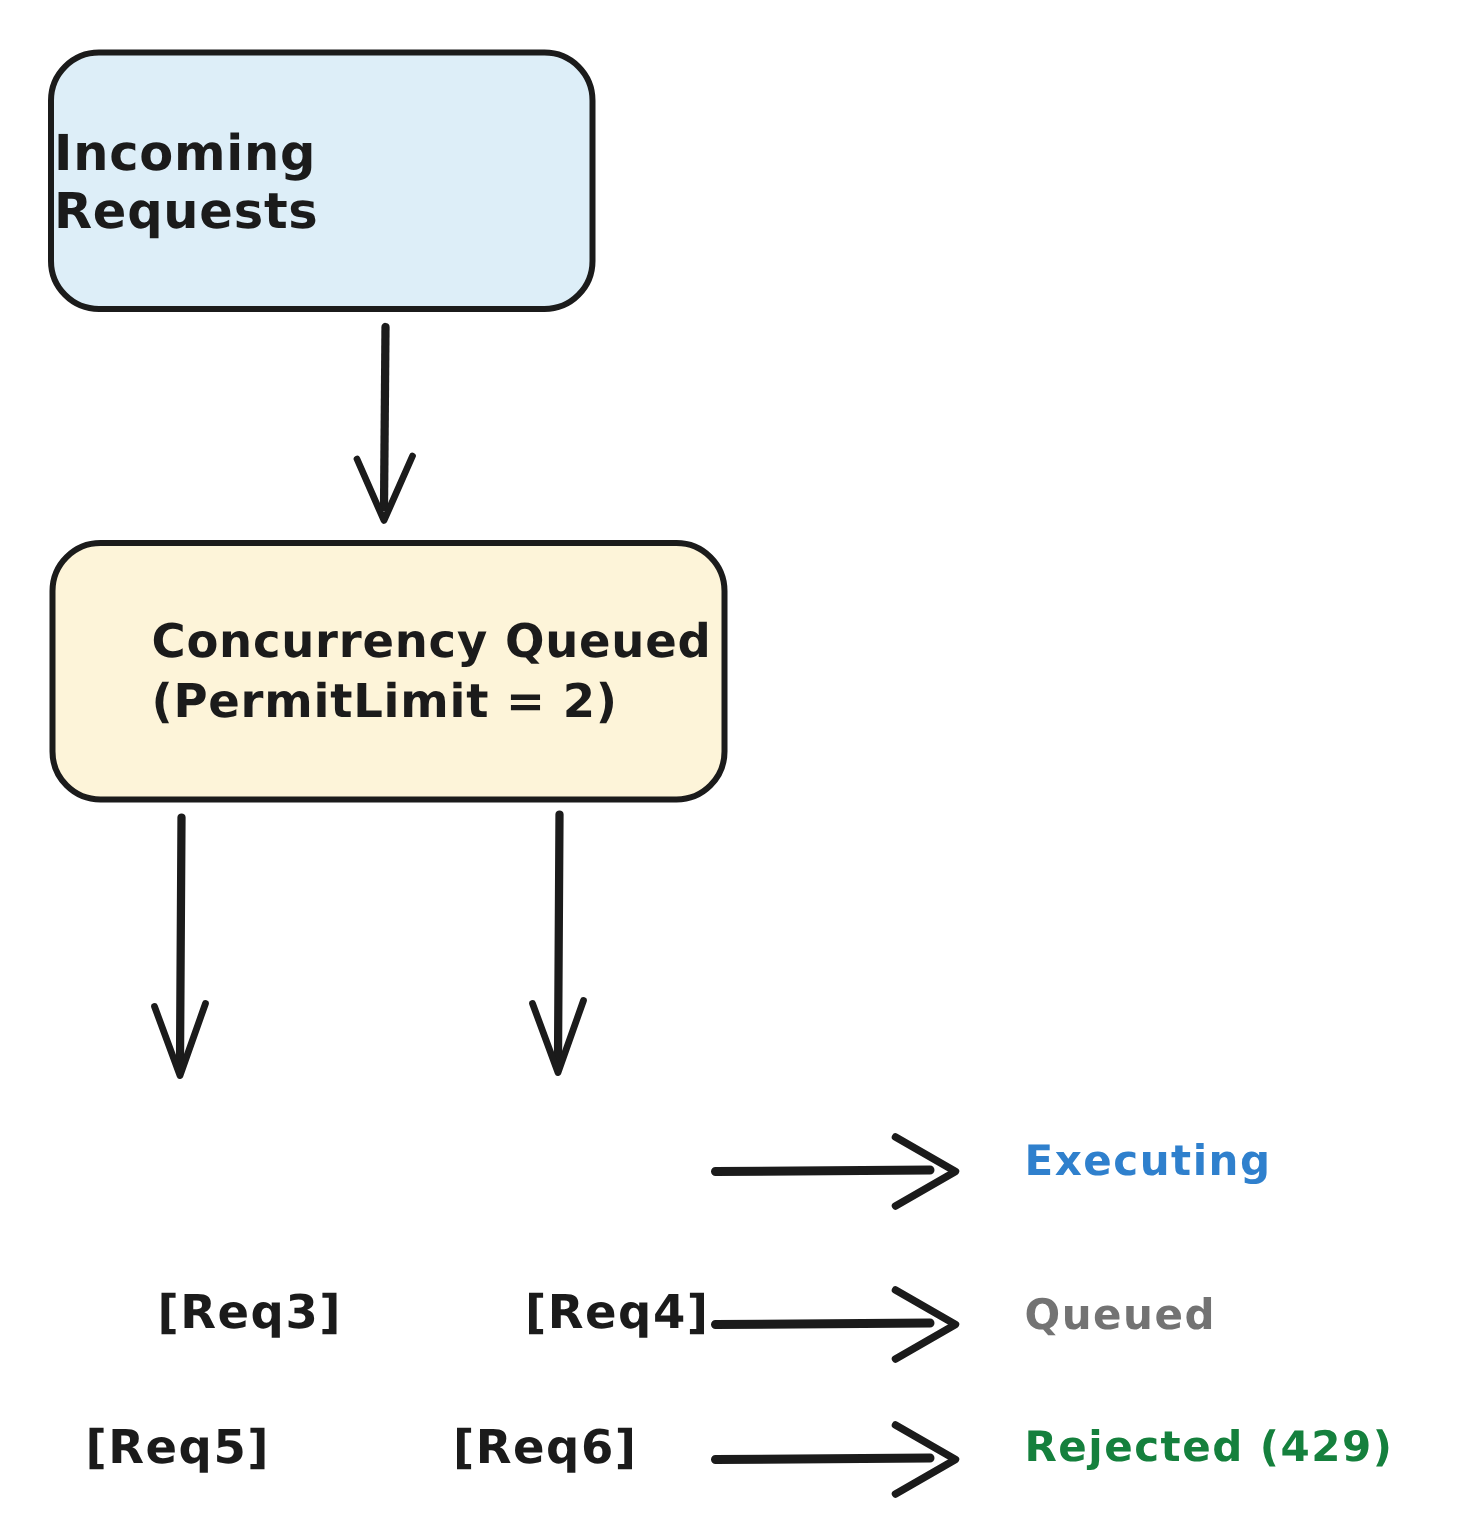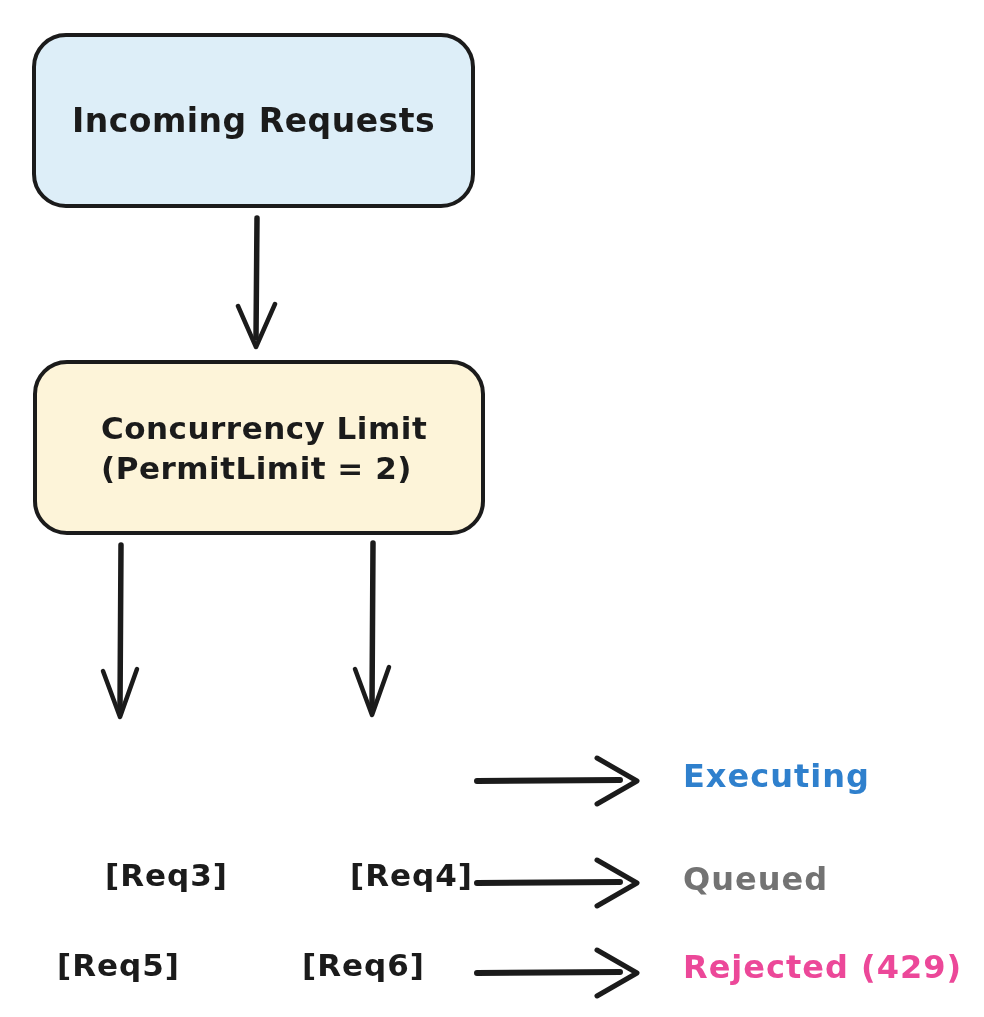--- a/index.html
+++ b/index.html
@@ -18,21 +18,21 @@
     border: 4.5px solid #1b1b1b;
     border-radius: 34px;
     display: flex;
     flex-direction: column;
     justify-content: center;
     font-weight: bold;
     letter-spacing: 0.5px;
   }
   .box-incoming {
     left: 32px; top: 33px;
-    width: 443px; height: 175px;
+    width: 365px; height: 175px;
     align-items: center;
     font-size: 33px;
   }
   .box-limit {
     left: 33px; top: 360px;
     width: 452px; height: 175px;
     align-items: flex-start;
     padding-left: 64px;
     font-size: 31px;
     line-height: 40px;
@@ -46,21 +46,21 @@
   .req {
     position: absolute;
     font-size: 31px;
     font-weight: bold;
     letter-spacing: 1px;
     white-space: nowrap;
   }
   .status {
     position: absolute;
     left: 683px;
-    font-size: 32px;
+    font-size: 28px;
     font-weight: bold;
     letter-spacing: 1px;
     white-space: nowrap;
   }
   .col-a { left: 57px; }
   .col-b { left: 302px; }
   .row1 { top: 753px; }
   .row2 { top: 857px; margin-left: 48px; }
   .row3 { top: 947px; }
   .status-row1 { top: 757px; }
@@ -70,21 +70,21 @@
 </head>
 <body>
 
 <div class="canvas">
 
   <div class="box box-incoming" style="background: rgb(221, 238, 248);">
     <span>Incoming Requests</span>
   </div>
 
   <div class="box box-limit" style="background: rgb(253, 244, 217);">
-    <span>Concurrency Limit</span>
+    <span>Concurrency Queued</span>
     <span>(PermitLimit = 2)</span>
   </div>
 
   <svg class="arrow-layer" viewBox="0 0 984 1017" fill="none">
 
     <g stroke="#1b1b1b" stroke-linecap="round" stroke-linejoin="round" fill="none">
       <path d="M257 218 L256 338" stroke-width="5.5"></path>
       <path d="M238 306 L256 347 L275 304" stroke-width="4.5"></path>
     </g>
 
@@ -115,15 +115,15 @@
   </svg>
 
   <span class="status status-row1" style="color: rgb(47, 128, 205);">Executing</span>
 
   <span class="req col-a row2">[Req3]</span>
   <span class="req col-b row2">[Req4]</span>
   <span class="status status-row2" style="color: #737373;">Queued</span>
 
   <span class="req col-a row3">[Req5]</span>
   <span class="req col-b row3">[Req6]</span>
-  <span class="status status-row3" style="color: #ec4899; text-align: right;">Rejected (429)</span>
+  <span class="status status-row3" style="color: #15803d; text-align: right;">Rejected (429)</span>
 
 </div>
 
 </body></html>

